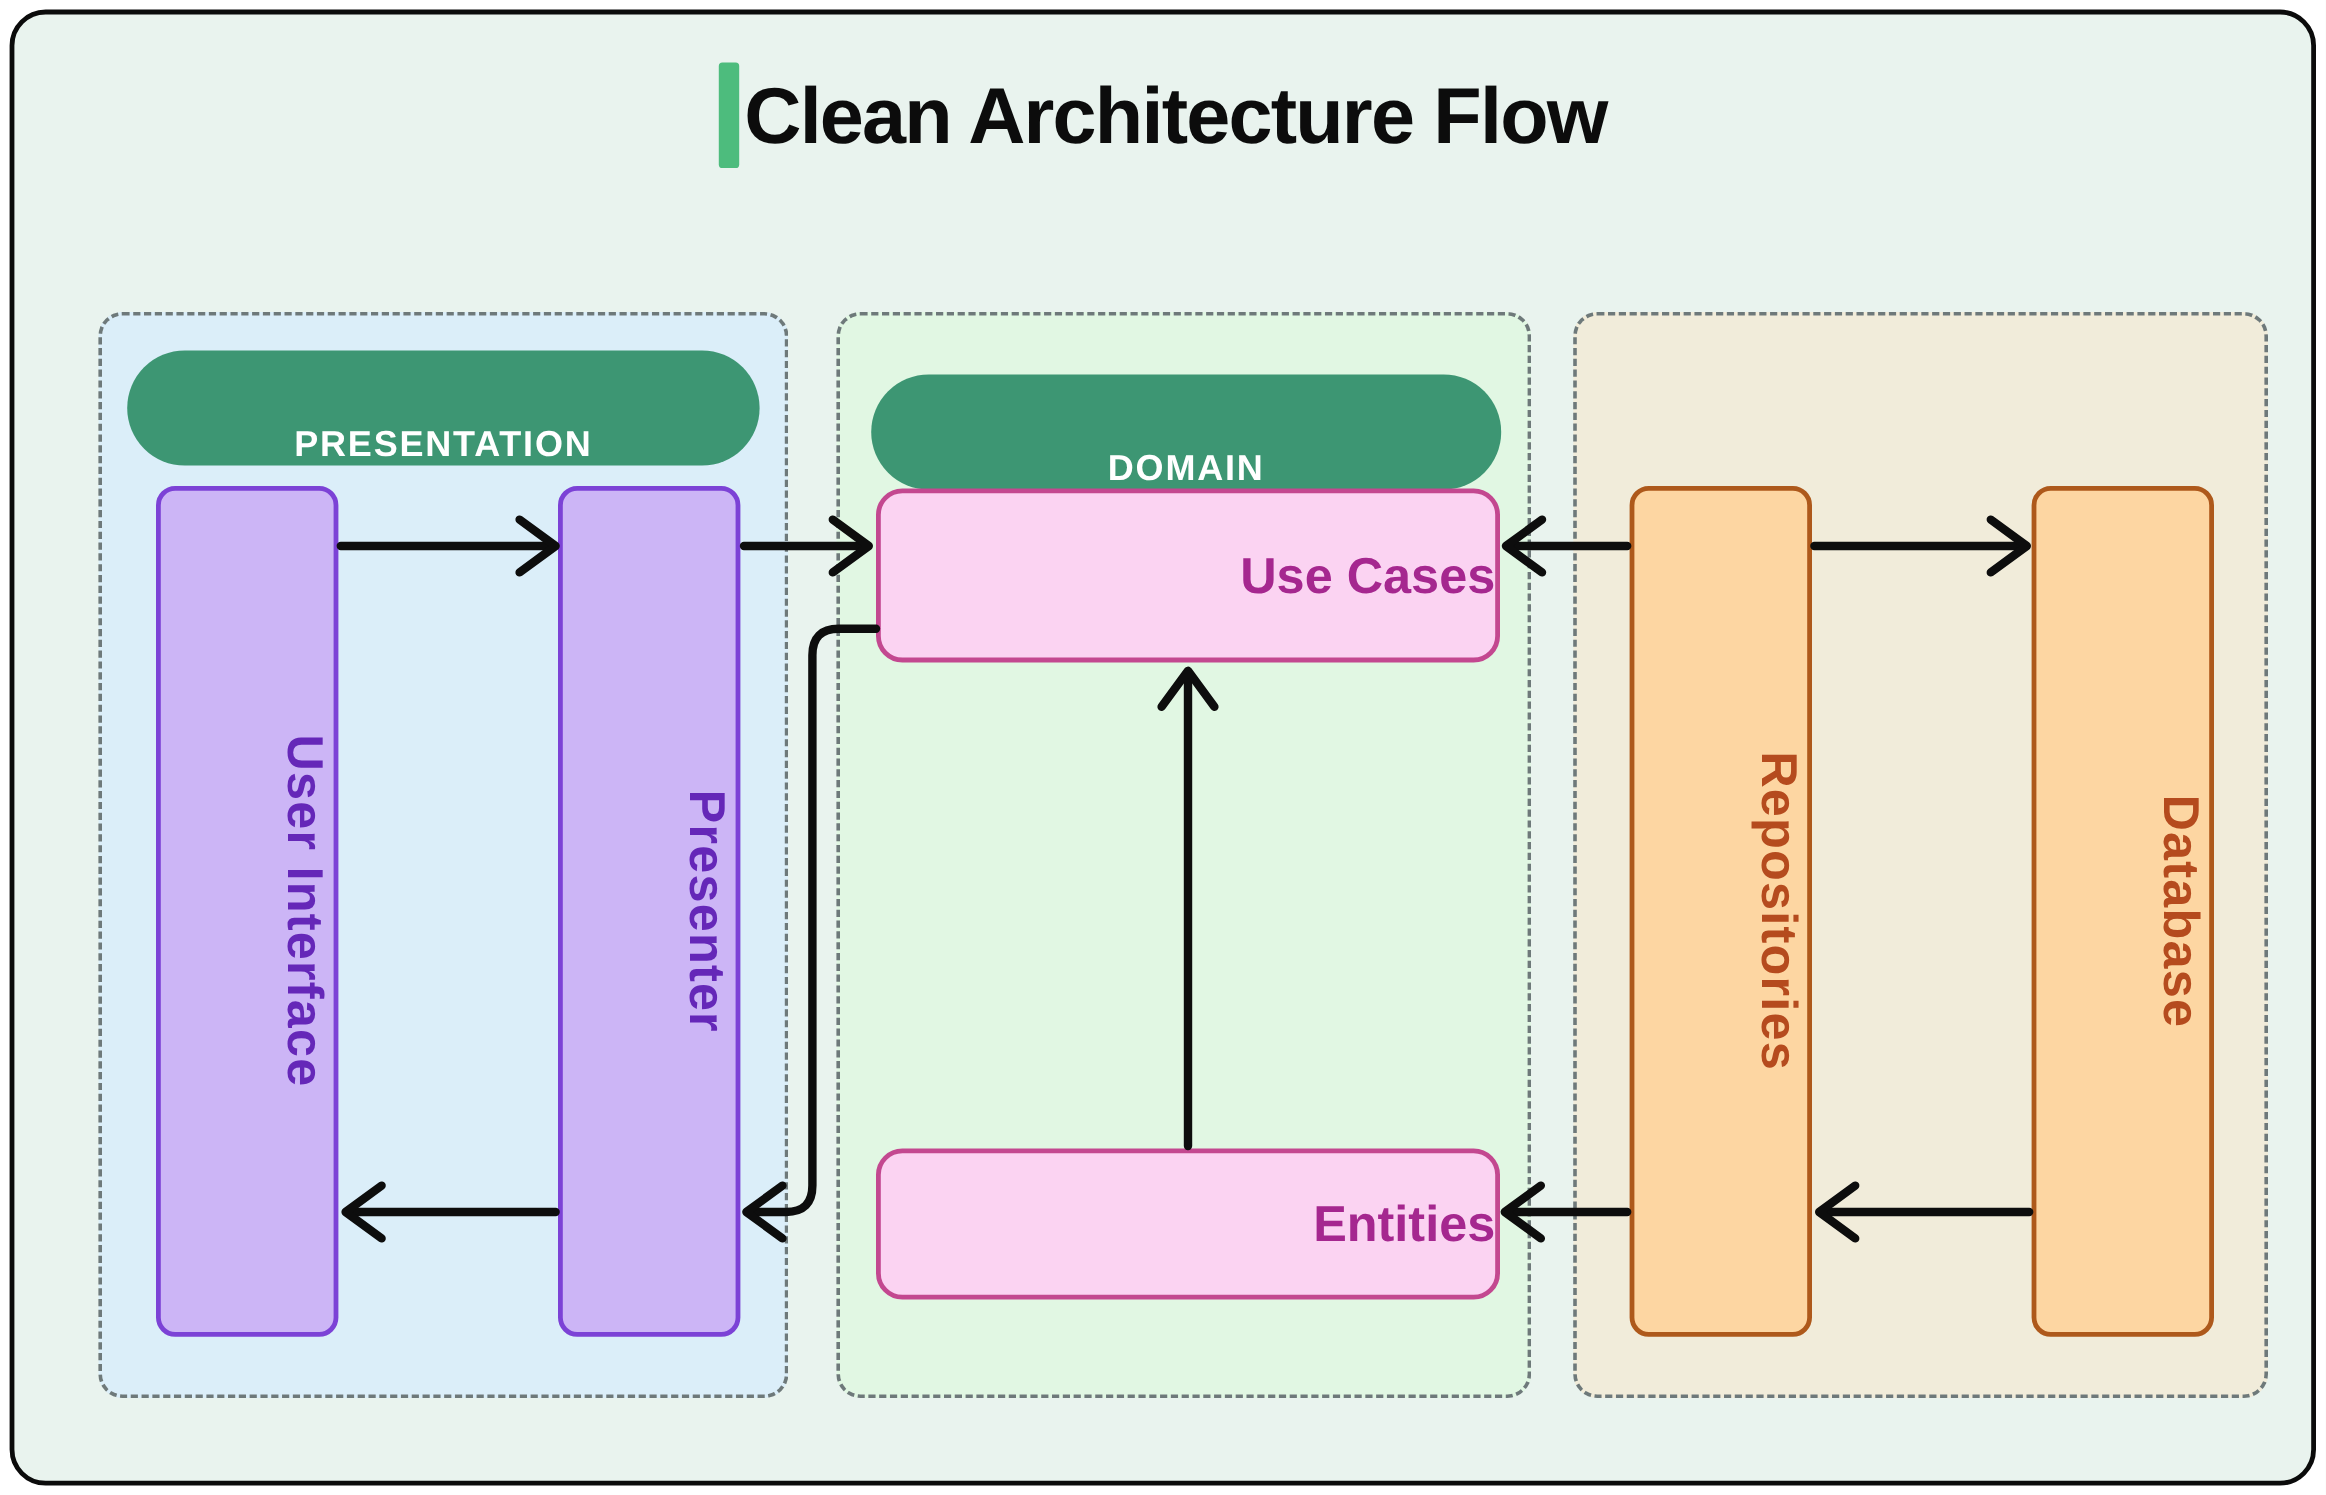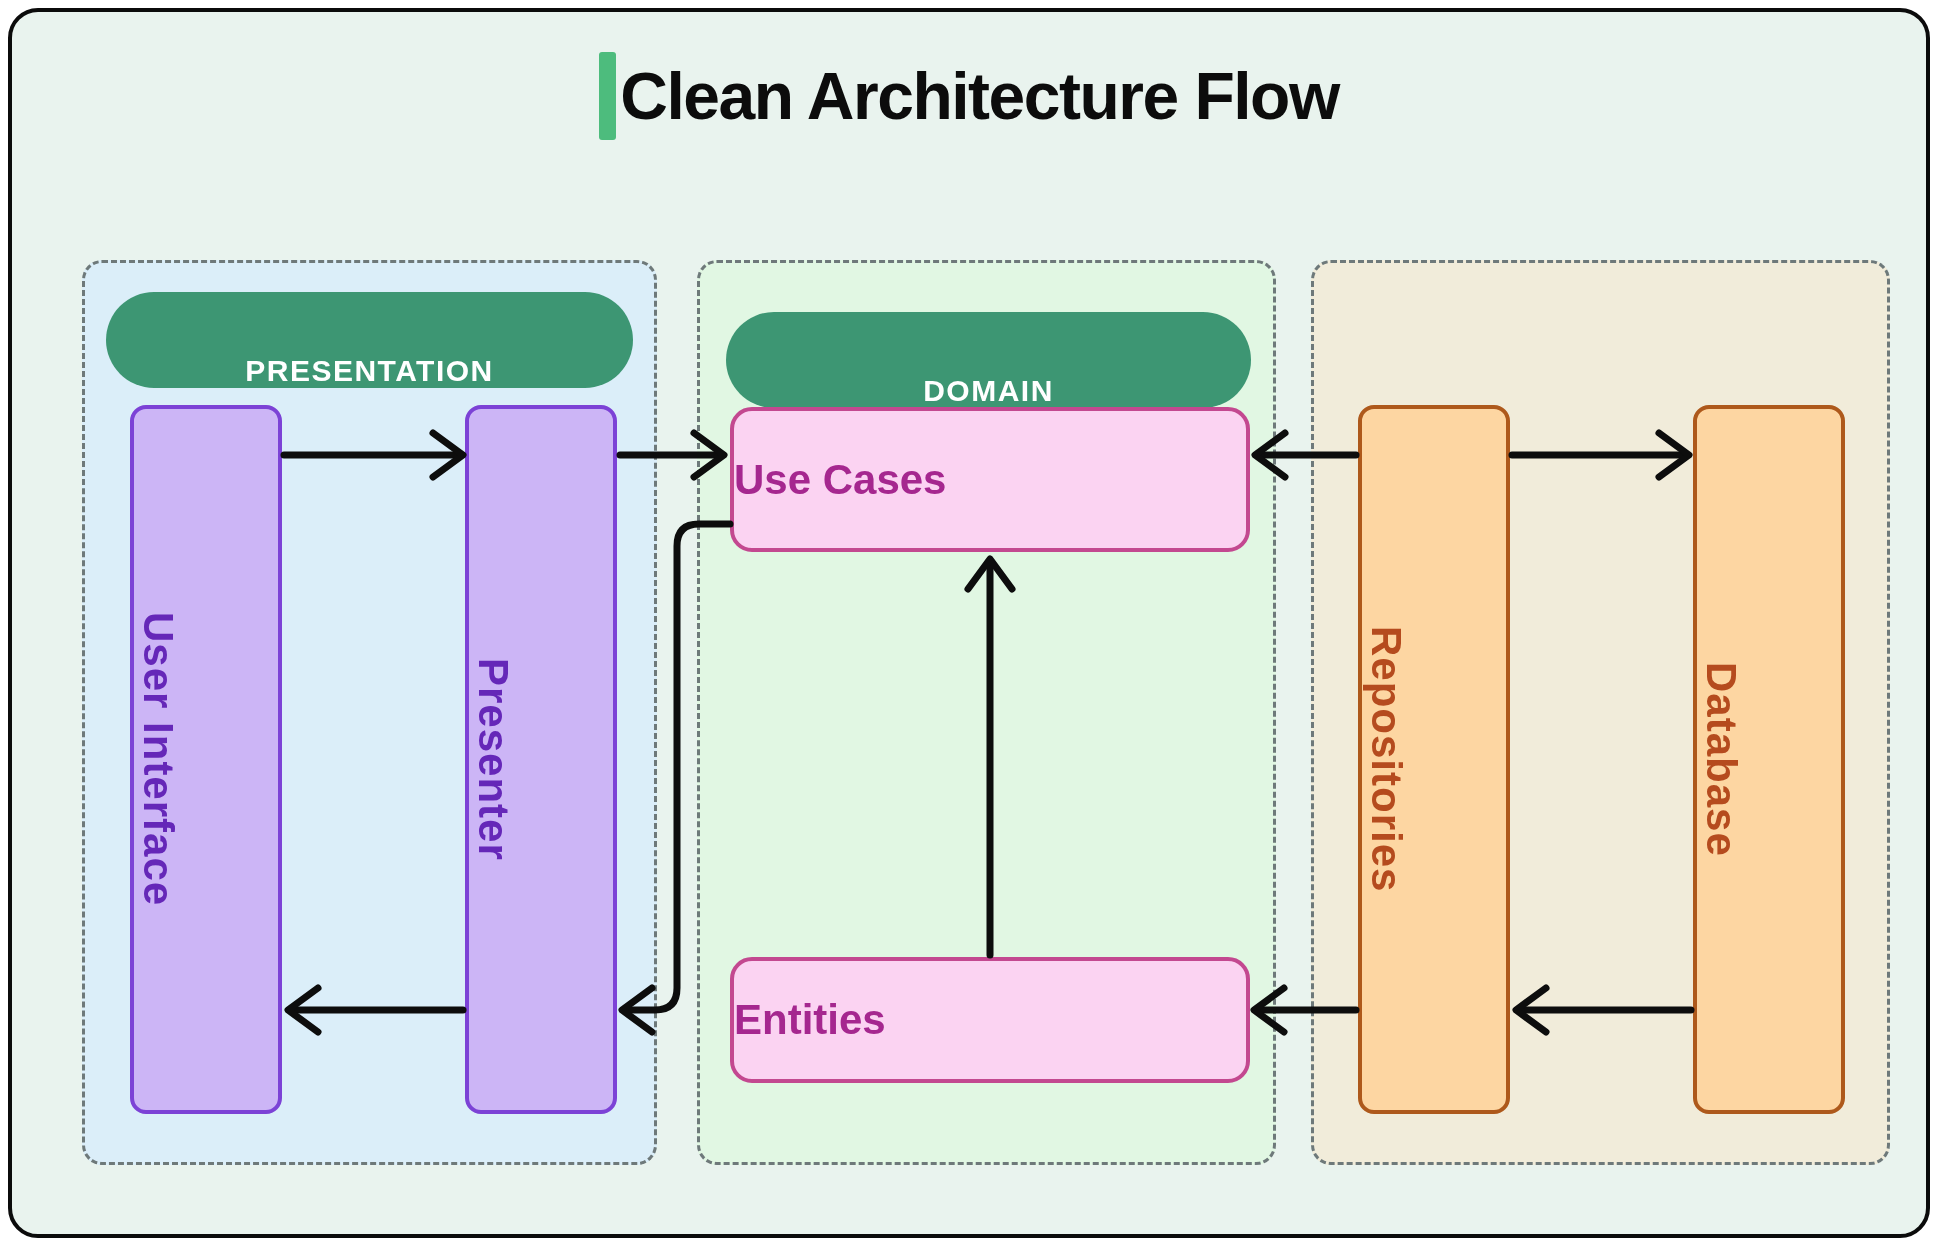--- a/index.html
+++ b/index.html
@@ -31,21 +31,21 @@
   .panel.presentation{left:70px; width:575px; background:var(--presentation-bg);}
   .panel.domain{left:685px; width:579px; background:var(--domain-bg);}
   .panel.data{left:1299px; width:579px; background:var(--data-bg);}
   .badge{position:absolute; top:280px; height:96px; background:var(--badge-bg);
          border-radius:48px; display:flex; align-items:flex-end; justify-content:center;}
   .badge span{color:var(--badge-text); font-size:30px; font-weight:700;
               letter-spacing:1.5px;}
   .badge.presentation{left:94px; width:527px;}
   .badge.domain{left:714px; width:525px;margin-top:20px;}
   .badge.data{left:1326px; width:525px;}
-  .node{position:absolute; display:flex; align-items:center; justify-content:flex-start;}
+  .node{position:absolute; display:flex; align-items:center; justify-content:flex-end;}
   .tall{top:393px; height:709px; width:152px; border-radius:16px;
         border:4px solid;}
   .tall .vlabel{writing-mode:vertical-rl; text-orientation:mixed;
         font-size:42px; font-weight:700; letter-spacing:1px; white-space:nowrap;}
   .tall.purple{background:var(--purple-fill); border-color:var(--purple-border);}
   .tall.purple .vlabel{color:var(--purple-text);}
   .tall.orange{background:var(--orange-fill); border-color:var(--orange-border);}
   .tall.orange .vlabel{color:var(--orange-text);}
   .node.user-interface{left:118px;}
   .node.presenter{left:453px;}

